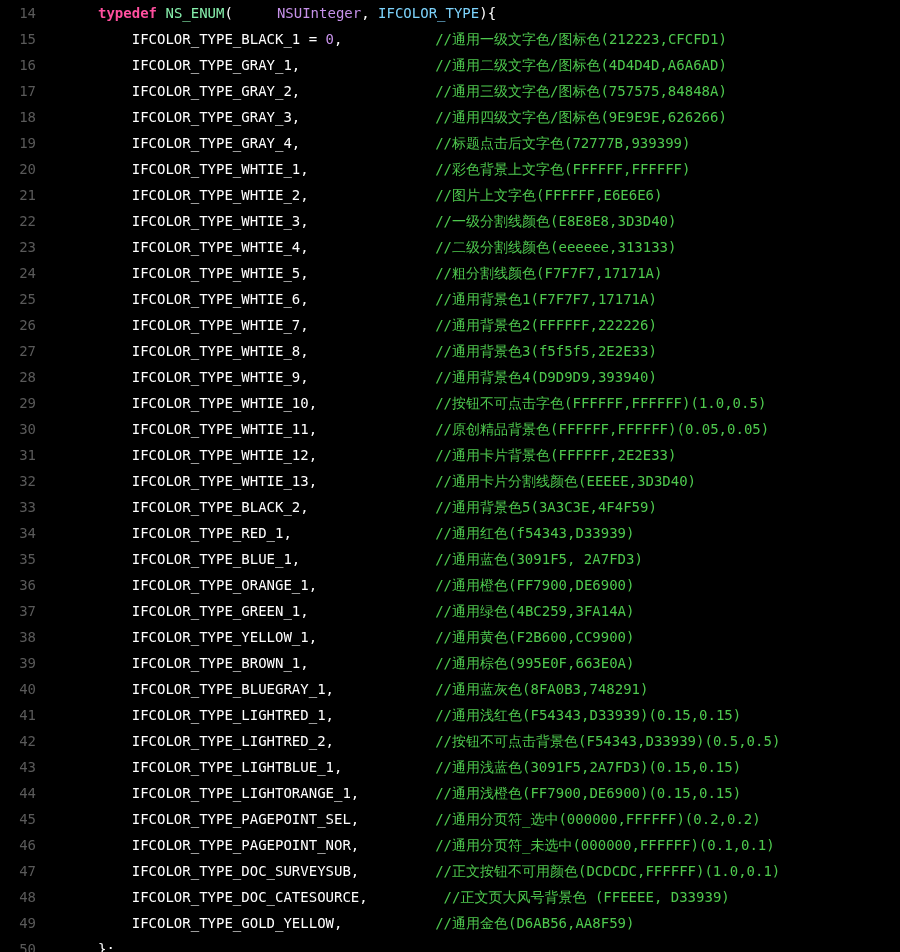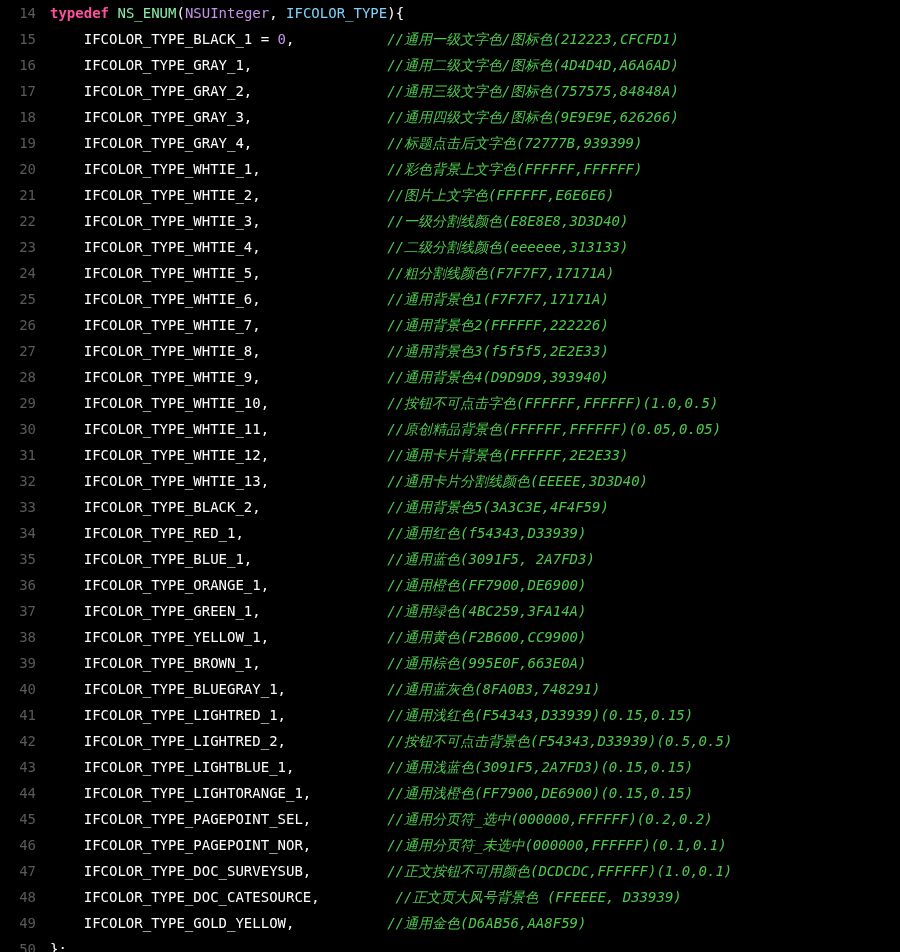--- a/index.html
+++ b/index.html
@@ -7,28 +7,28 @@
     background: #000000;
     font-family: "SF Mono", Menlo, Monaco, Consolas, monospace;
     font-size: 14px;
     line-height: 26px;
     color: #ffffff;
     width: 900px;
     height: 952px;
     overflow: hidden;
   }
   .code-area { flex: 1; white-space: pre; }
-  .line { height: 26px; display: flex; }
+  .line { height: 26px; display: flex; gap: 48px; }
   .ln { width: 50px; text-align: right; padding-right: 14px; color: #5a5a5a; flex-shrink: 0; }
   .content { flex: 1; }
   .kw-typedef { color: #ff4f9e; font-weight: bold; }
   .kw-nsenum  { color: #86efac; }
-  .kw-uint    { color: #c792ea; }
+  .kw-uint    { color: #c792ea; margin-left: 44px; }
   .fn-name    { color: #7dd3fc; text-align: right; }
   .ident      { color: #ffffff; text-align: right; }
   .num        { color: #c792ea; }
-  .comment    { color: #4ec94e; font-style: italic; }
+  .comment    { color: #4ec94e; }
   .punct      { color: #ffffff; }
 </style>
 </head>
 <body>
 
 <div class="code-area" id="code-root"><div class="line"><span class="ln">14</span><span class="content"><span class="kw-typedef">typedef</span> <span class="kw-nsenum">NS_ENUM</span><span class="punct">(</span><span class="kw-uint">NSUInteger</span><span class="punct">, </span><span class="fn-name">IFCOLOR_TYPE</span><span class="punct">){</span></span></div><div class="line"><span class="ln">15</span><span class="content">    <span class="ident">IFCOLOR_TYPE_BLACK_1 = </span><span class="num">0</span><span class="punct">,</span>           <span class="comment">//通用一级文字色/图标色(212223,CFCFD1)</span></span></div><div class="line"><span class="ln">16</span><span class="content">    <span class="ident">IFCOLOR_TYPE_GRAY_1,</span>                <span class="comment">//通用二级文字色/图标色(4D4D4D,A6A6AD)</span></span></div><div class="line"><span class="ln">17</span><span class="content">    <span class="ident">IFCOLOR_TYPE_GRAY_2,</span>                <span class="comment">//通用三级文字色/图标色(757575,84848A)</span></span></div><div class="line"><span class="ln">18</span><span class="content">    <span class="ident">IFCOLOR_TYPE_GRAY_3,</span>                <span class="comment">//通用四级文字色/图标色(9E9E9E,626266)</span></span></div><div class="line"><span class="ln">19</span><span class="content">    <span class="ident">IFCOLOR_TYPE_GRAY_4,</span>                <span class="comment">//标题点击后文字色(72777B,939399)</span></span></div><div class="line"><span class="ln">20</span><span class="content">    <span class="ident">IFCOLOR_TYPE_WHTIE_1,</span>               <span class="comment">//彩色背景上文字色(FFFFFF,FFFFFF)</span></span></div><div class="line"><span class="ln">21</span><span class="content">    <span class="ident">IFCOLOR_TYPE_WHTIE_2,</span>               <span class="comment">//图片上文字色(FFFFFF,E6E6E6)</span></span></div><div class="line"><span class="ln">22</span><span class="content">    <span class="ident">IFCOLOR_TYPE_WHTIE_3,</span>               <span class="comment">//一级分割线颜色(E8E8E8,3D3D40)</span></span></div><div class="line"><span class="ln">23</span><span class="content">    <span class="ident">IFCOLOR_TYPE_WHTIE_4,</span>               <span class="comment">//二级分割线颜色(eeeeee,313133)</span></span></div><div class="line"><span class="ln">24</span><span class="content">    <span class="ident">IFCOLOR_TYPE_WHTIE_5,</span>               <span class="comment">//粗分割线颜色(F7F7F7,17171A)</span></span></div><div class="line"><span class="ln">25</span><span class="content">    <span class="ident">IFCOLOR_TYPE_WHTIE_6,</span>               <span class="comment">//通用背景色1(F7F7F7,17171A)</span></span></div><div class="line"><span class="ln">26</span><span class="content">    <span class="ident">IFCOLOR_TYPE_WHTIE_7,</span>               <span class="comment">//通用背景色2(FFFFFF,222226)</span></span></div><div class="line"><span class="ln">27</span><span class="content">    <span class="ident">IFCOLOR_TYPE_WHTIE_8,</span>               <span class="comment">//通用背景色3(f5f5f5,2E2E33)</span></span></div><div class="line"><span class="ln">28</span><span class="content">    <span class="ident">IFCOLOR_TYPE_WHTIE_9,</span>               <span class="comment">//通用背景色4(D9D9D9,393940)</span></span></div><div class="line"><span class="ln">29</span><span class="content">    <span class="ident">IFCOLOR_TYPE_WHTIE_10,</span>              <span class="comment">//按钮不可点击字色(FFFFFF,FFFFFF)(1.0,0.5)</span></span></div><div class="line"><span class="ln">30</span><span class="content">    <span class="ident">IFCOLOR_TYPE_WHTIE_11,</span>              <span class="comment">//原创精品背景色(FFFFFF,FFFFFF)(0.05,0.05)</span></span></div><div class="line"><span class="ln">31</span><span class="content">    <span class="ident">IFCOLOR_TYPE_WHTIE_12,</span>              <span class="comment">//通用卡片背景色(FFFFFF,2E2E33)</span></span></div><div class="line"><span class="ln">32</span><span class="content">    <span class="ident">IFCOLOR_TYPE_WHTIE_13,</span>              <span class="comment">//通用卡片分割线颜色(EEEEE,3D3D40)</span></span></div><div class="line"><span class="ln">33</span><span class="content">    <span class="ident">IFCOLOR_TYPE_BLACK_2,</span>               <span class="comment">//通用背景色5(3A3C3E,4F4F59)</span></span></div><div class="line"><span class="ln">34</span><span class="content">    <span class="ident">IFCOLOR_TYPE_RED_1,</span>                 <span class="comment">//通用红色(f54343,D33939)</span></span></div><div class="line"><span class="ln">35</span><span class="content">    <span class="ident">IFCOLOR_TYPE_BLUE_1,</span>                <span class="comment">//通用蓝色(3091F5, 2A7FD3)</span></span></div><div class="line"><span class="ln">36</span><span class="content">    <span class="ident">IFCOLOR_TYPE_ORANGE_1,</span>              <span class="comment">//通用橙色(FF7900,DE6900)</span></span></div><div class="line"><span class="ln">37</span><span class="content">    <span class="ident">IFCOLOR_TYPE_GREEN_1,</span>               <span class="comment">//通用绿色(4BC259,3FA14A)</span></span></div><div class="line"><span class="ln">38</span><span class="content">    <span class="ident">IFCOLOR_TYPE_YELLOW_1,</span>              <span class="comment">//通用黄色(F2B600,CC9900)</span></span></div><div class="line"><span class="ln">39</span><span class="content">    <span class="ident">IFCOLOR_TYPE_BROWN_1,</span>               <span class="comment">//通用棕色(995E0F,663E0A)</span></span></div><div class="line"><span class="ln">40</span><span class="content">    <span class="ident">IFCOLOR_TYPE_BLUEGRAY_1,</span>            <span class="comment">//通用蓝灰色(8FA0B3,748291)</span></span></div><div class="line"><span class="ln">41</span><span class="content">    <span class="ident">IFCOLOR_TYPE_LIGHTRED_1,</span>            <span class="comment">//通用浅红色(F54343,D33939)(0.15,0.15)</span></span></div><div class="line"><span class="ln">42</span><span class="content">    <span class="ident">IFCOLOR_TYPE_LIGHTRED_2,</span>            <span class="comment">//按钮不可点击背景色(F54343,D33939)(0.5,0.5)</span></span></div><div class="line"><span class="ln">43</span><span class="content">    <span class="ident">IFCOLOR_TYPE_LIGHTBLUE_1,</span>           <span class="comment">//通用浅蓝色(3091F5,2A7FD3)(0.15,0.15)</span></span></div><div class="line"><span class="ln">44</span><span class="content">    <span class="ident">IFCOLOR_TYPE_LIGHTORANGE_1,</span>         <span class="comment">//通用浅橙色(FF7900,DE6900)(0.15,0.15)</span></span></div><div class="line"><span class="ln">45</span><span class="content">    <span class="ident">IFCOLOR_TYPE_PAGEPOINT_SEL,</span>         <span class="comment">//通用分页符_选中(000000,FFFFFF)(0.2,0.2)</span></span></div><div class="line"><span class="ln">46</span><span class="content">    <span class="ident">IFCOLOR_TYPE_PAGEPOINT_NOR,</span>         <span class="comment">//通用分页符_未选中(000000,FFFFFF)(0.1,0.1)</span></span></div><div class="line"><span class="ln">47</span><span class="content">    <span class="ident">IFCOLOR_TYPE_DOC_SURVEYSUB,</span>         <span class="comment">//正文按钮不可用颜色(DCDCDC,FFFFFF)(1.0,0.1)</span></span></div><div class="line"><span class="ln">48</span><span class="content">    <span class="ident">IFCOLOR_TYPE_DOC_CATESOURCE,</span>        <span class="comment"> //正文页大风号背景色 (FFEEEE, D33939)</span></span></div><div class="line"><span class="ln">49</span><span class="content">    <span class="ident">IFCOLOR_TYPE_GOLD_YELLOW,</span>           <span class="comment">//通用金色(D6AB56,AA8F59)</span></span></div><div class="line"><span class="ln">50</span><span class="content"><span class="punct">};</span></span></div></div>
 
 </body></html>

